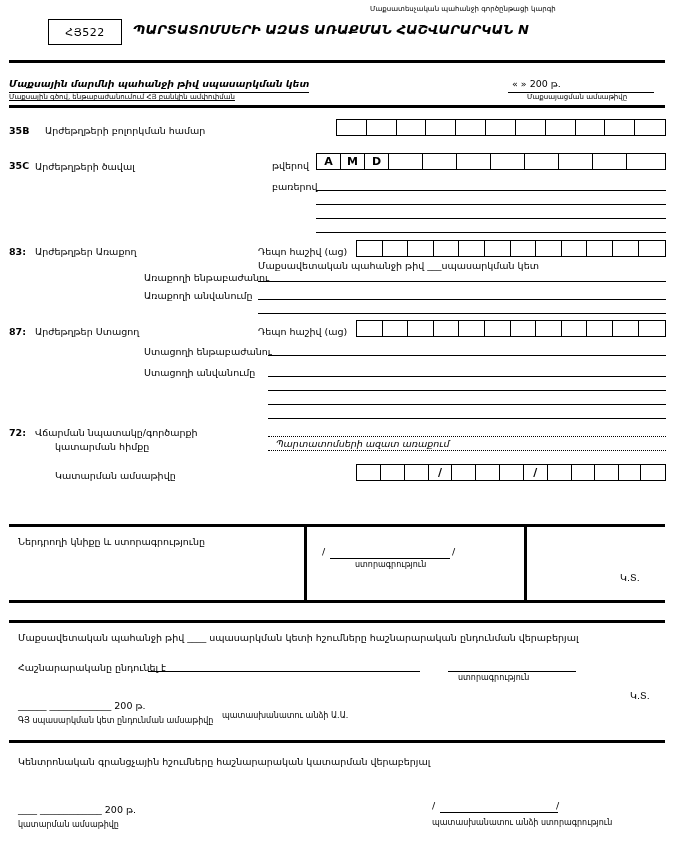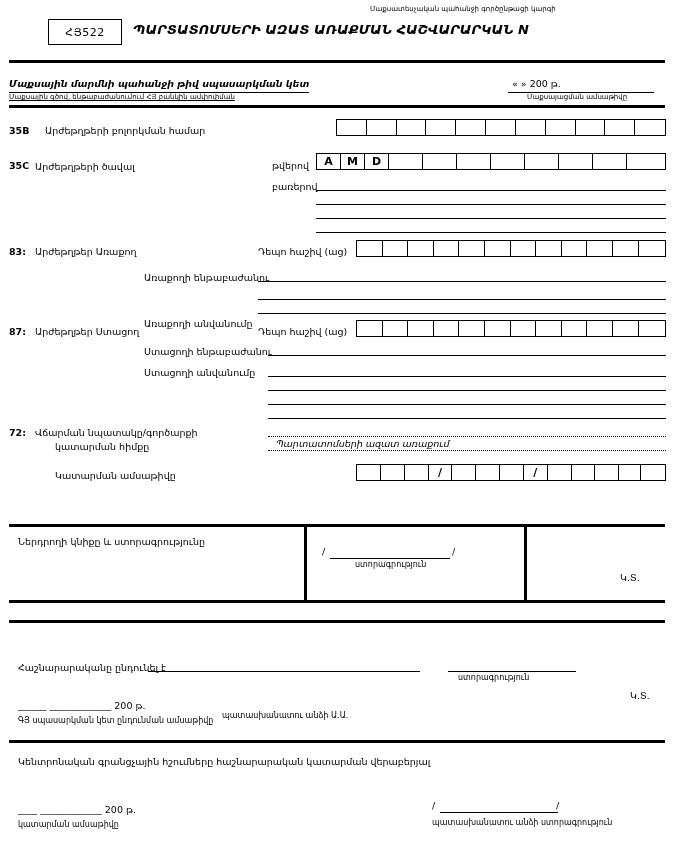--- a/index.html
+++ b/index.html
@@ -115,24 +115,25 @@
       <i style="width: 25.6px;"></i>
       <i style="width: 25.6px;"></i>
       <i style="width: 25.6px;"></i>
       <i style="width: 25.6px;"></i>
       <i style="width: 25.6px;"></i>
       <i style="width: 25.6px;"></i>
       <i style="width: 25.6px;"></i>
       <i style="width: 25.6px;"></i>
     </div>
 
+  <div class="abs t" style="left:258px;top:260px;">Մաքսավետական պահանջի թիվ ___սպասարկման կետ</div>
   <div class="abs t" style="left:144px;top:272px;">Առաքողի ենթաբաժանու</div>
   <div class="abs line" style="left:258px;top:281px;width:408px;"></div>
 
-  <div class="abs t" style="left:144px;top:290px;margin-top:28px;">Առաքողի անվանումը</div>
+  <div class="abs t" style="left:144px;top:290px;">Առաքողի անվանումը</div>
   <div class="abs line" style="left:258px;top:299px;width:408px;"></div>
   <div class="abs line" style="left:258px;top:313px;width:408px;"></div>
 
   <div class="abs t bold" style="left:9px;top:326px;">87:</div>
   <div class="abs t" style="left:35px;top:326px;">Արժեթղթեր Ստացող</div>
   <div class="abs t" style="left:258px;top:326px;">Դեպո հաշիվ (աց)</div>
   <div class="abs cells" id="cells-87" style="left:356px;top:320px;width:310px;">
       <i style="width: 25.6px;"></i>
       <i style="width: 25.6px;"></i>
       <i style="width: 25.6px;"></i>
@@ -190,20 +191,21 @@
 
   <div class="abs t" style="left:322px;top:546px;">/</div>
   <div class="abs line" style="left:330px;top:558px;width:120px;"></div>
   <div class="abs t" style="left:452px;top:546px;">/</div>
   <div class="abs t8" style="left:355px;top:560px;">ստորագրություն</div>
 
   <div class="abs t" style="left:620px;top:572px;">Կ.Տ.</div>
 
   <div class="abs hr-thick" style="left:9px;top:620px;width:656px;"></div>
 
+  <div class="abs t" style="left:18px;top:632px;">Մաքսավետական պահանջի թիվ ____ սպասարկման կետի հշումները հաշնարարական ընդունման վերաբերյալ</div>
 
   <div class="abs t" style="left:18px;top:662px;">Հաշնարարականը ընդունել է</div>
   <div class="abs line" style="left:148px;top:671px;width:272px;"></div>
   <div class="abs line" style="left:448px;top:671px;width:128px;"></div>
   <div class="abs t8" style="left:222px;top:711px;text-align:center;">պատասխանատու անձի Ա.Ա.</div>
   <div class="abs t8" style="left:458px;top:673px;">ստորագրություն</div>
 
   <div class="abs t" style="left:18px;top:700px;">______ _____________ 200 թ.</div>
   <div class="abs t8" style="left:18px;top:716px;">ԳՅ սպասարկման կետ ընդունման ամսաթիվը</div>
   <div class="abs t" style="left:630px;top:690px;">Կ.Տ.</div>

